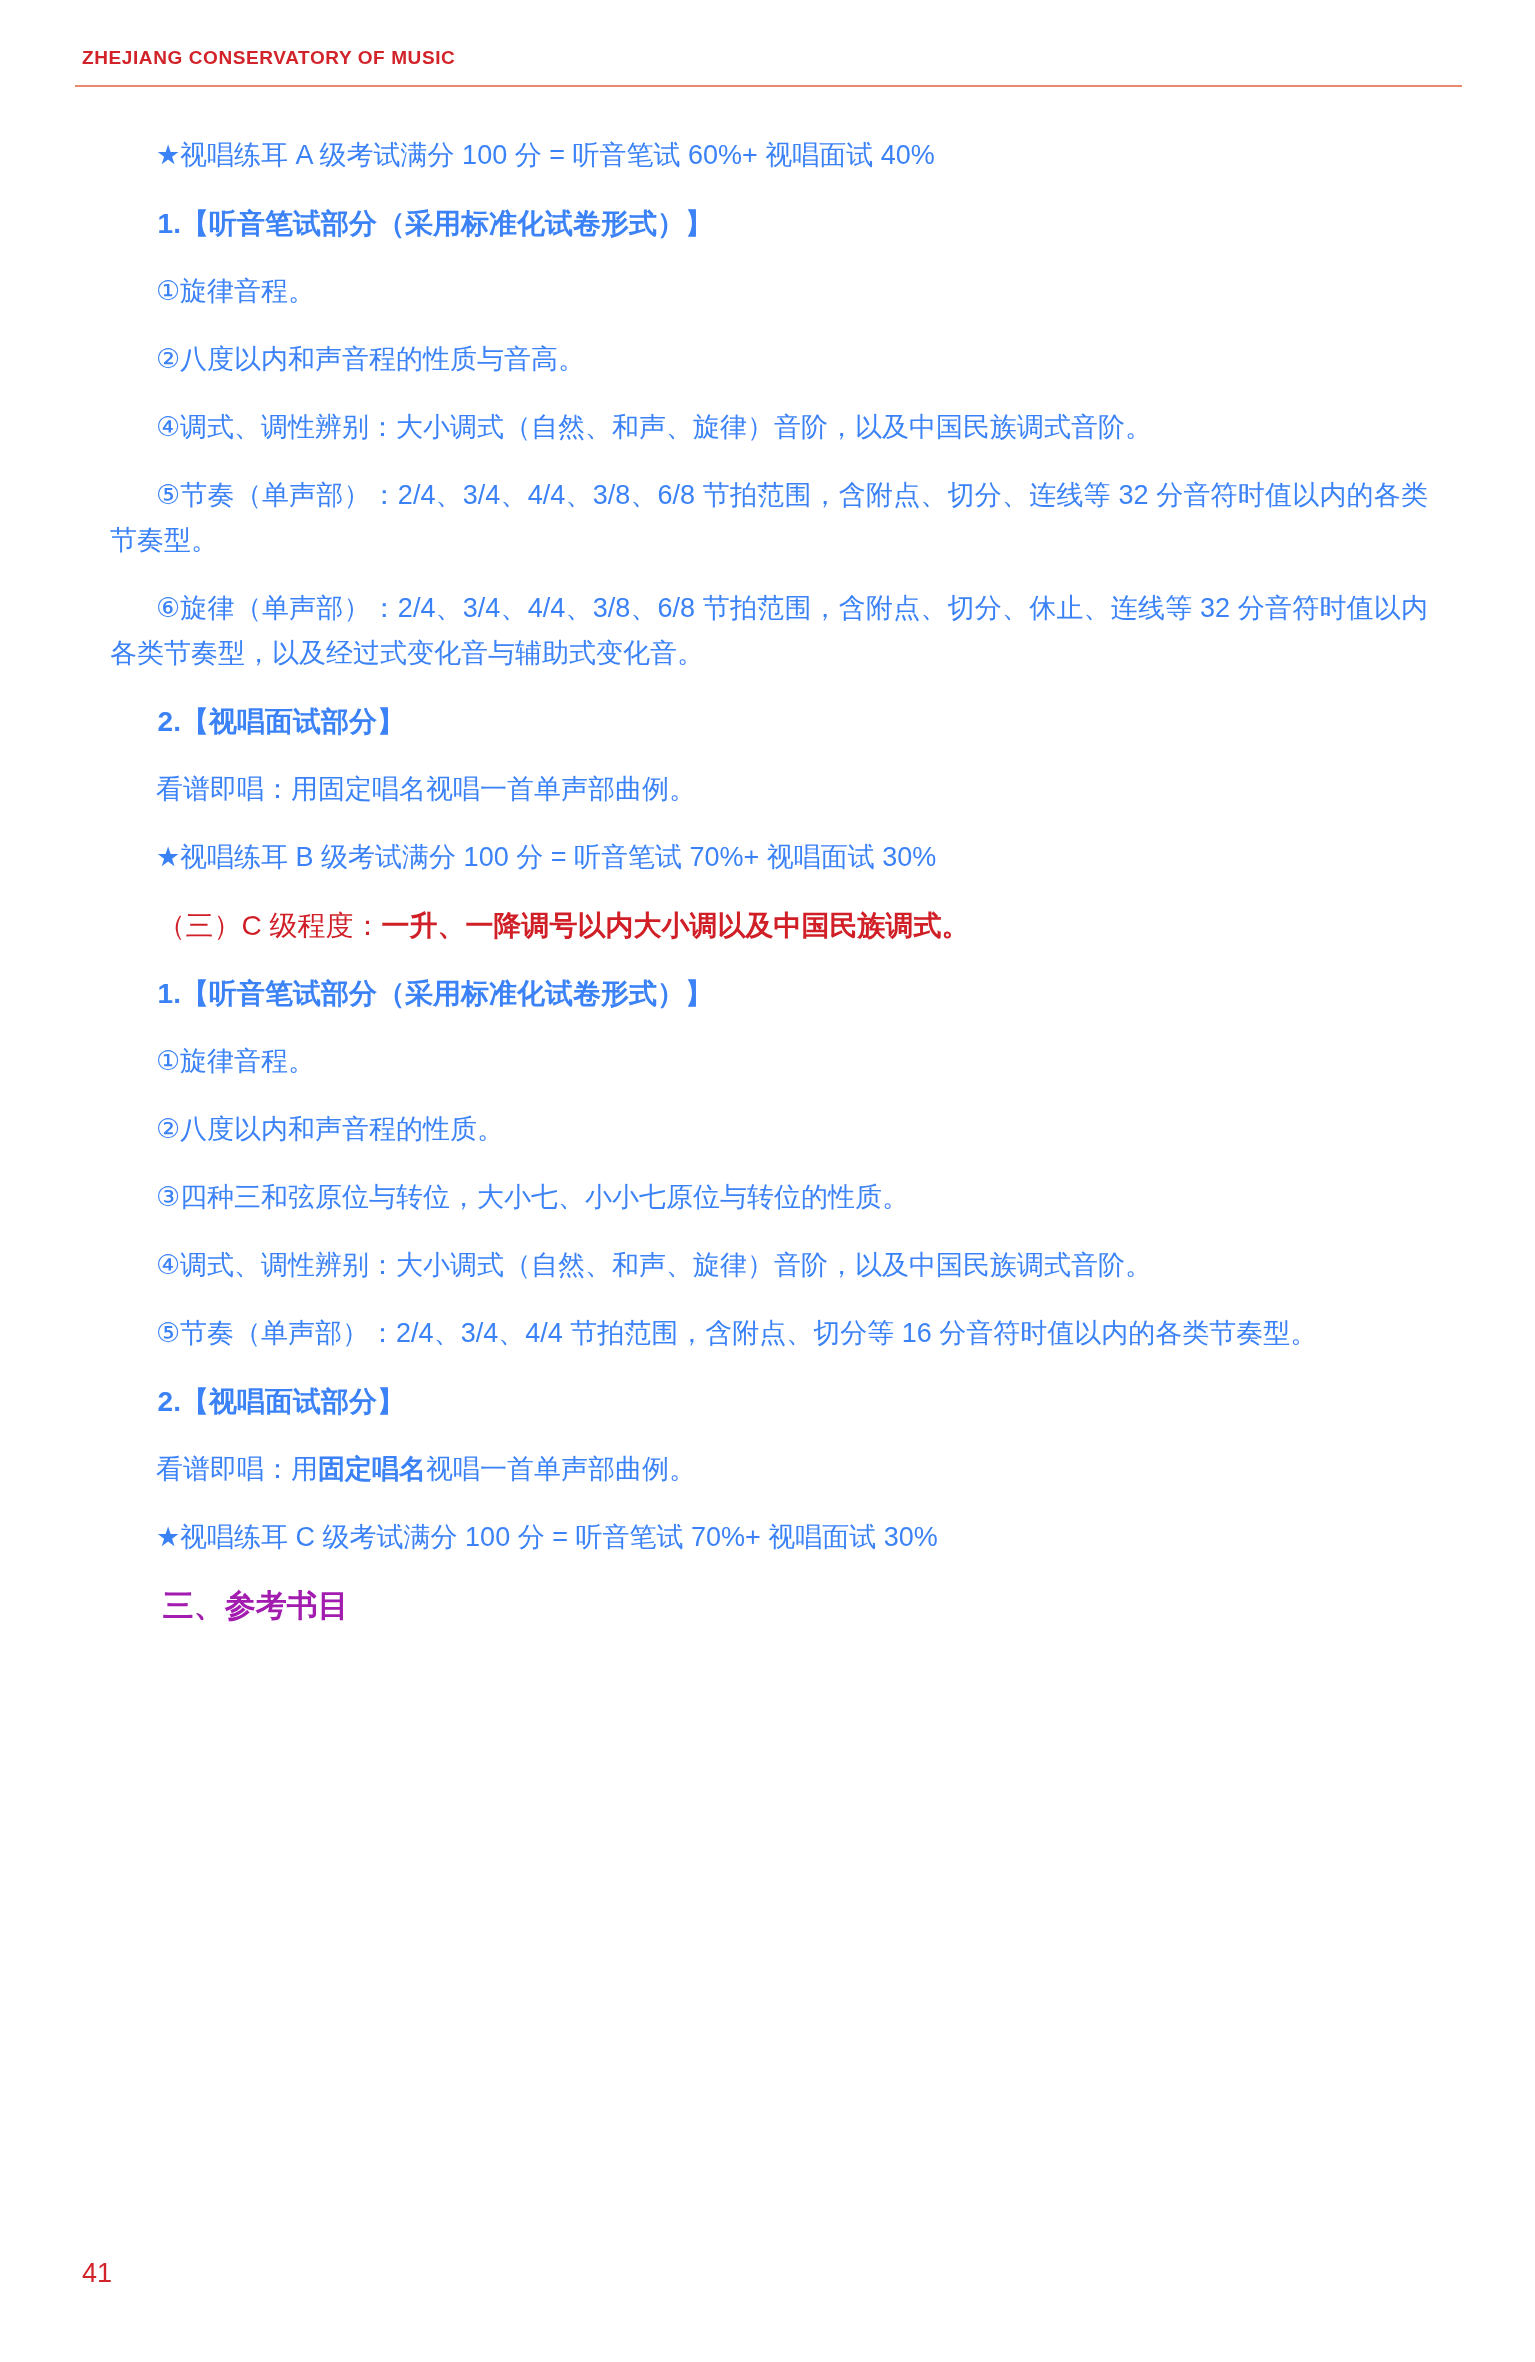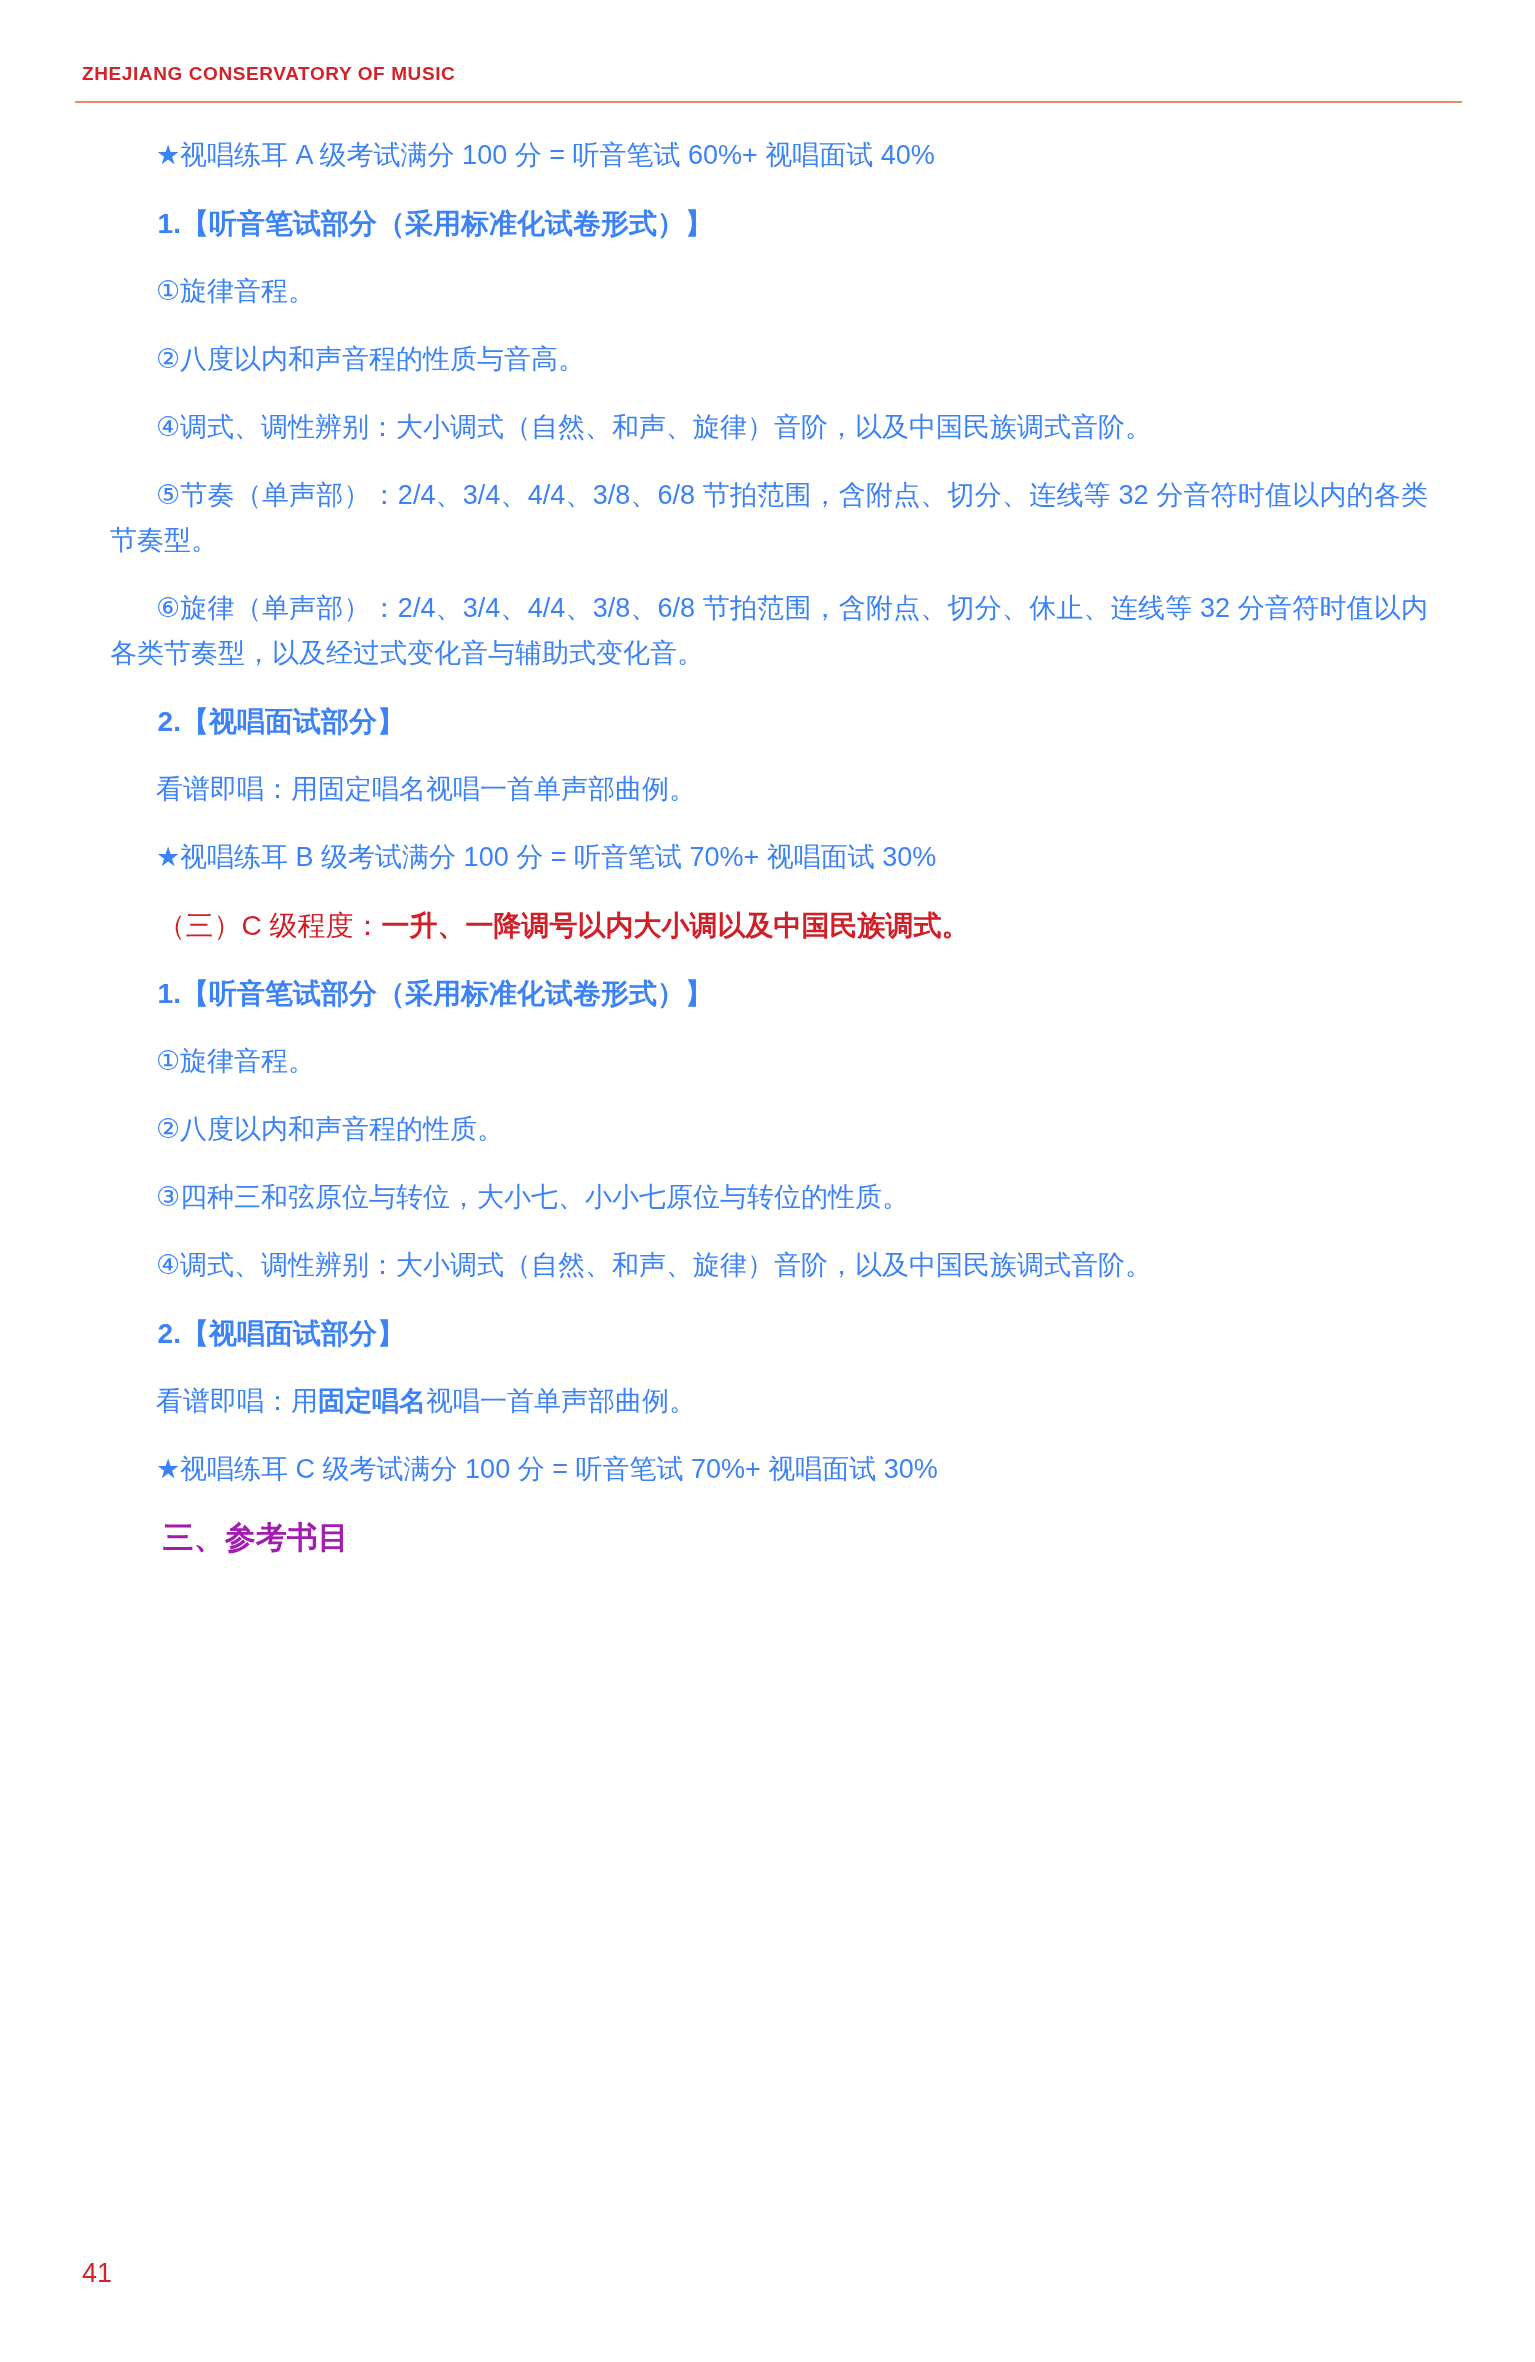--- a/index.html
+++ b/index.html
@@ -9,21 +9,21 @@
     height: 2362px;
     background: #ffffff;
     font-family: "Liberation Sans", "DejaVu Sans", sans-serif;
     color: #2e2e2e;
     overflow: hidden;
     box-sizing: border-box;
   }
   .page-header {
     position: absolute;
     top: 0; left: 75px; right: 73px;
-    padding-top: 63px;
+    padding-top: 47px;
     border-bottom: 2px solid #e9896d;
   }
   .brand {
     color: #d2232a;
     font-size: 19px;
     font-weight: 600;
     letter-spacing: 0.6px;
     padding-left: 7px;
     padding-bottom: 16px;
     transform-origin: left center;
@@ -100,20 +100,21 @@
     <p class="p bold-head">1.【听音笔试部分（采用标准化试卷形式）】</p>
 
     <p class="p">①旋律音程。</p>
 
     <p class="p">②八度以内和声音程的性质。</p>
 
     <p class="p">③四种三和弦原位与转位，大小七、小小七原位与转位的性质。</p>
 
     <p class="p">④调式、调性辨别：大小调式（自然、和声、旋律）音阶，以及中国民族调式音阶。</p>
 
+    <p class="p">⑤节奏（单声部）：2/4、3/4、4/4 节拍范围，含附点、切分等 16 分音符时值以内的各类节奏型。</p>
 
 
     <p class="p bold-head">2.【视唱面试部分】</p>
 
     <p class="p"><span>看谱即唱：用</span><span class="inline-bold">固定唱名</span><span>视唱一首单声部曲例。</span></p>
 
     <p class="p">★视唱练耳 C 级考试满分 100 分 = 听音笔试 70%+ 视唱面试 30%</p>
 
     <p class="p section-head">三、参考书目</p>
 

